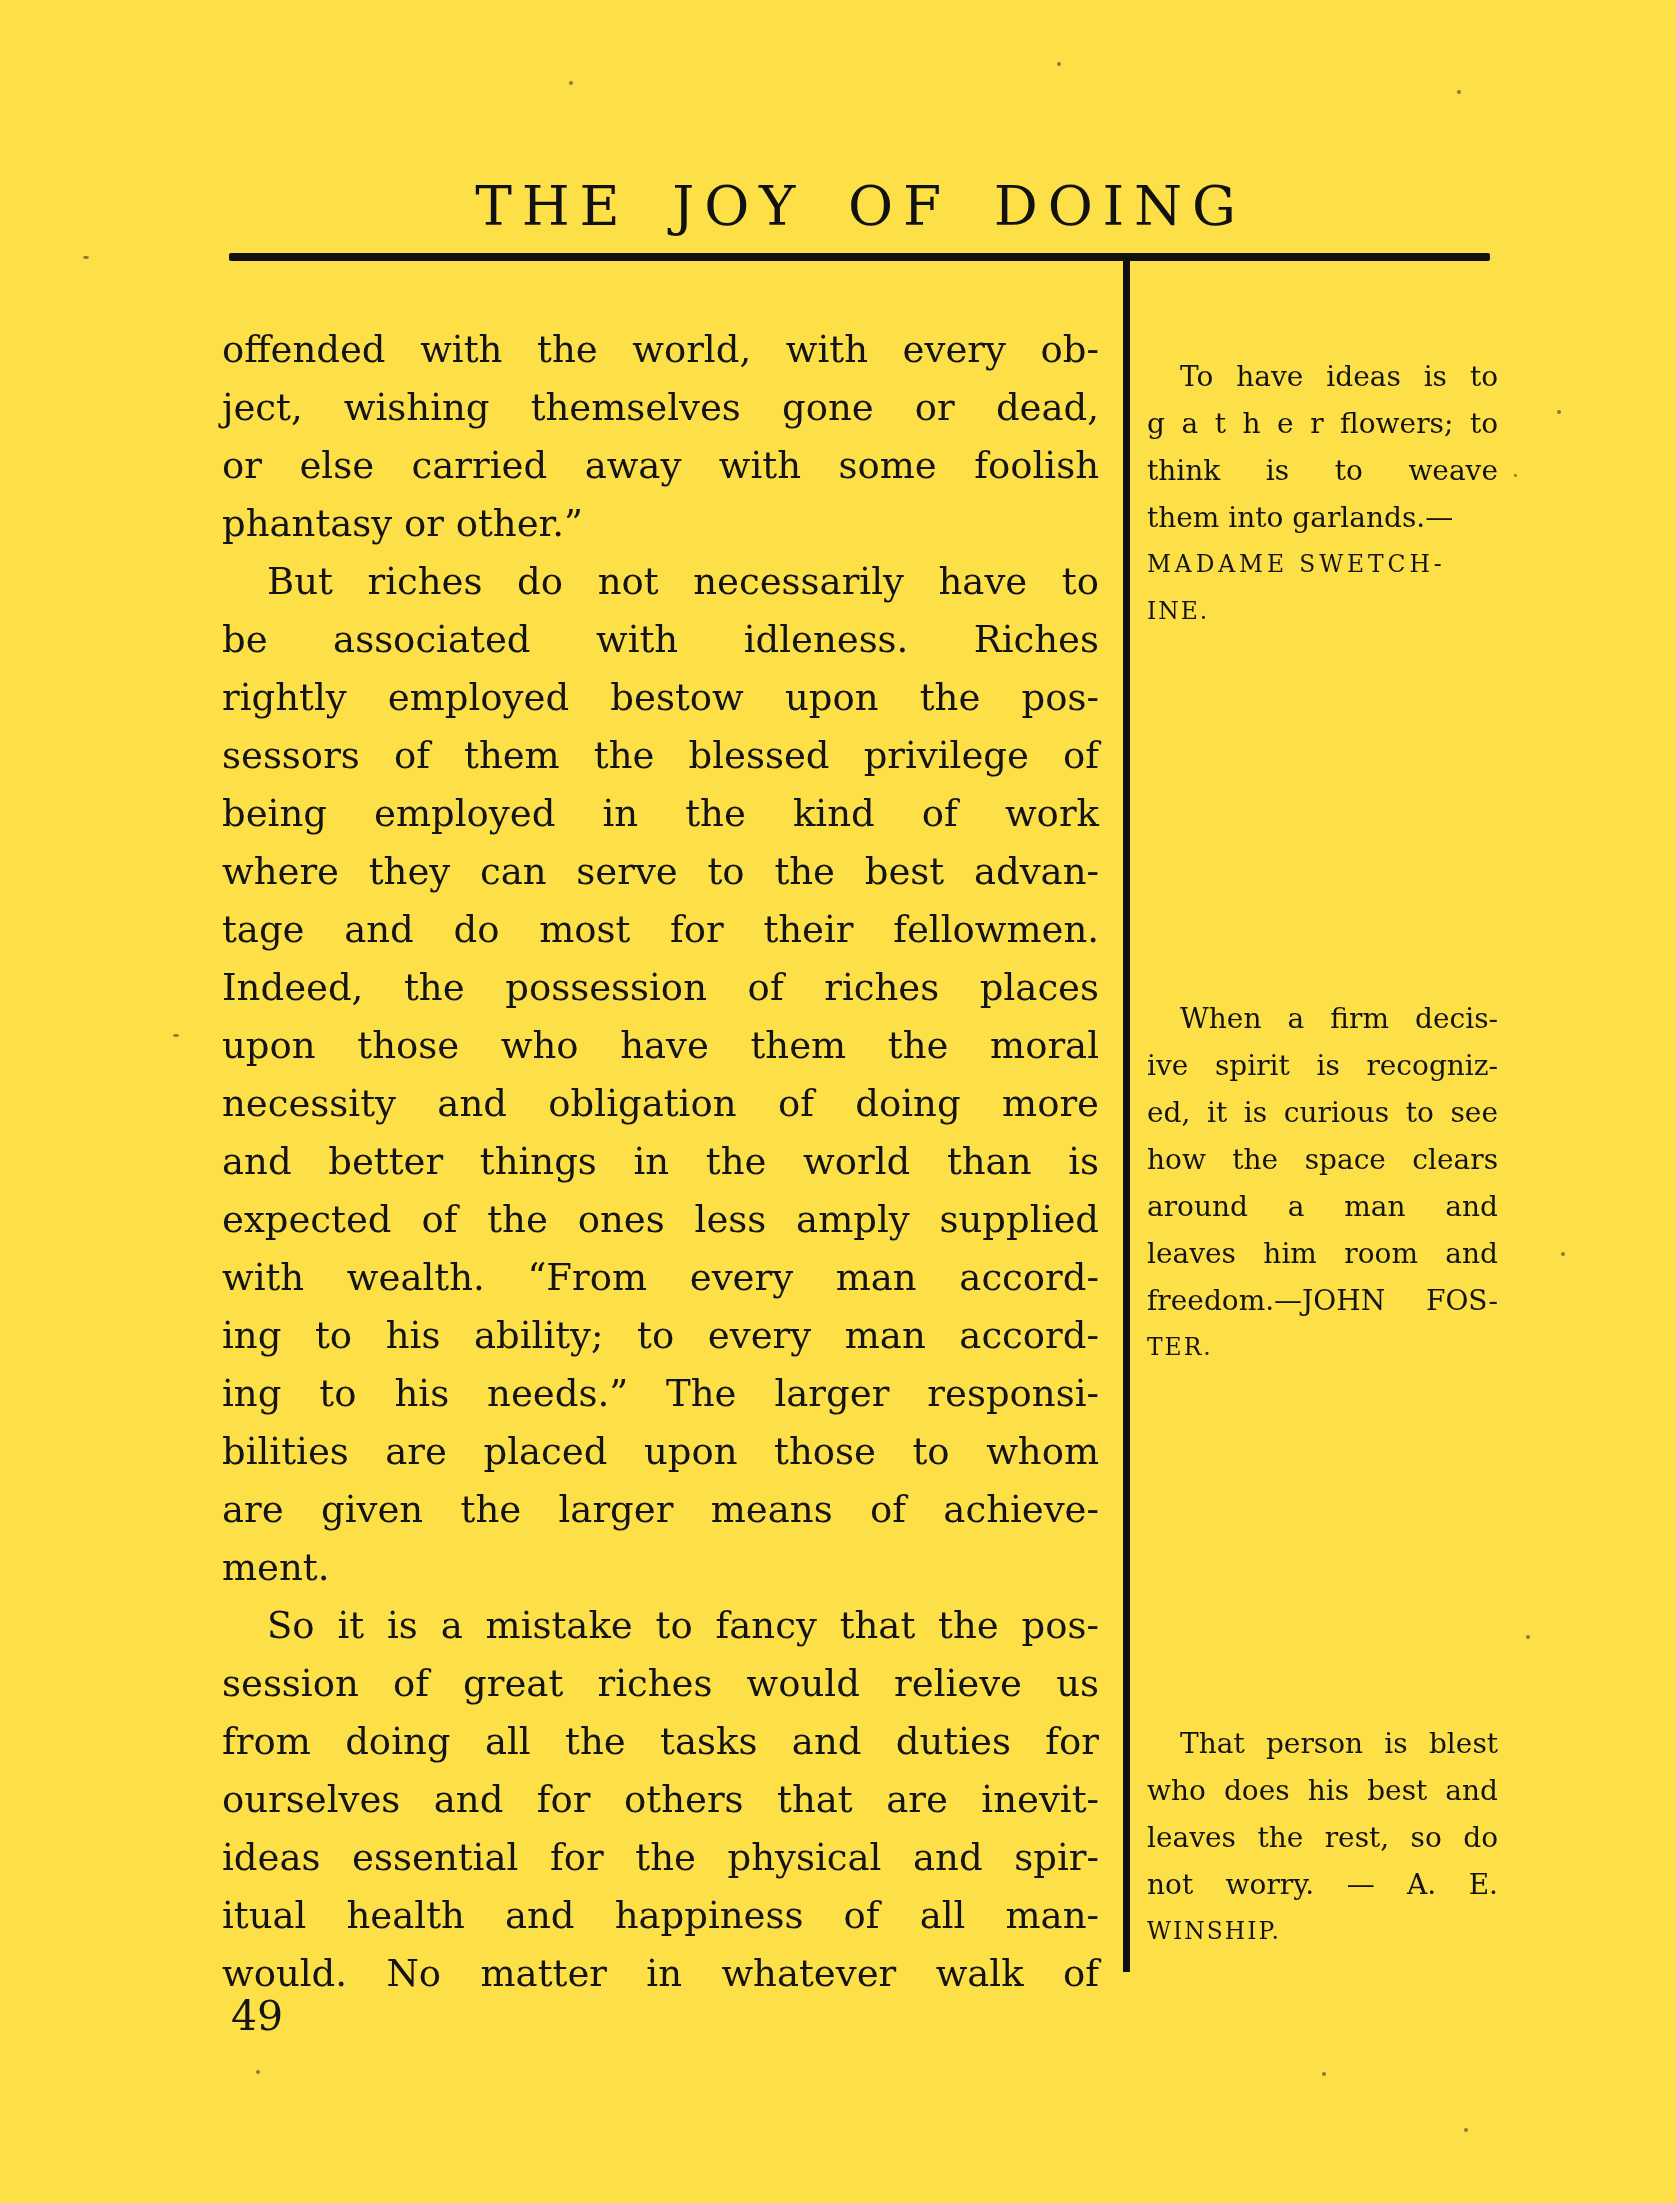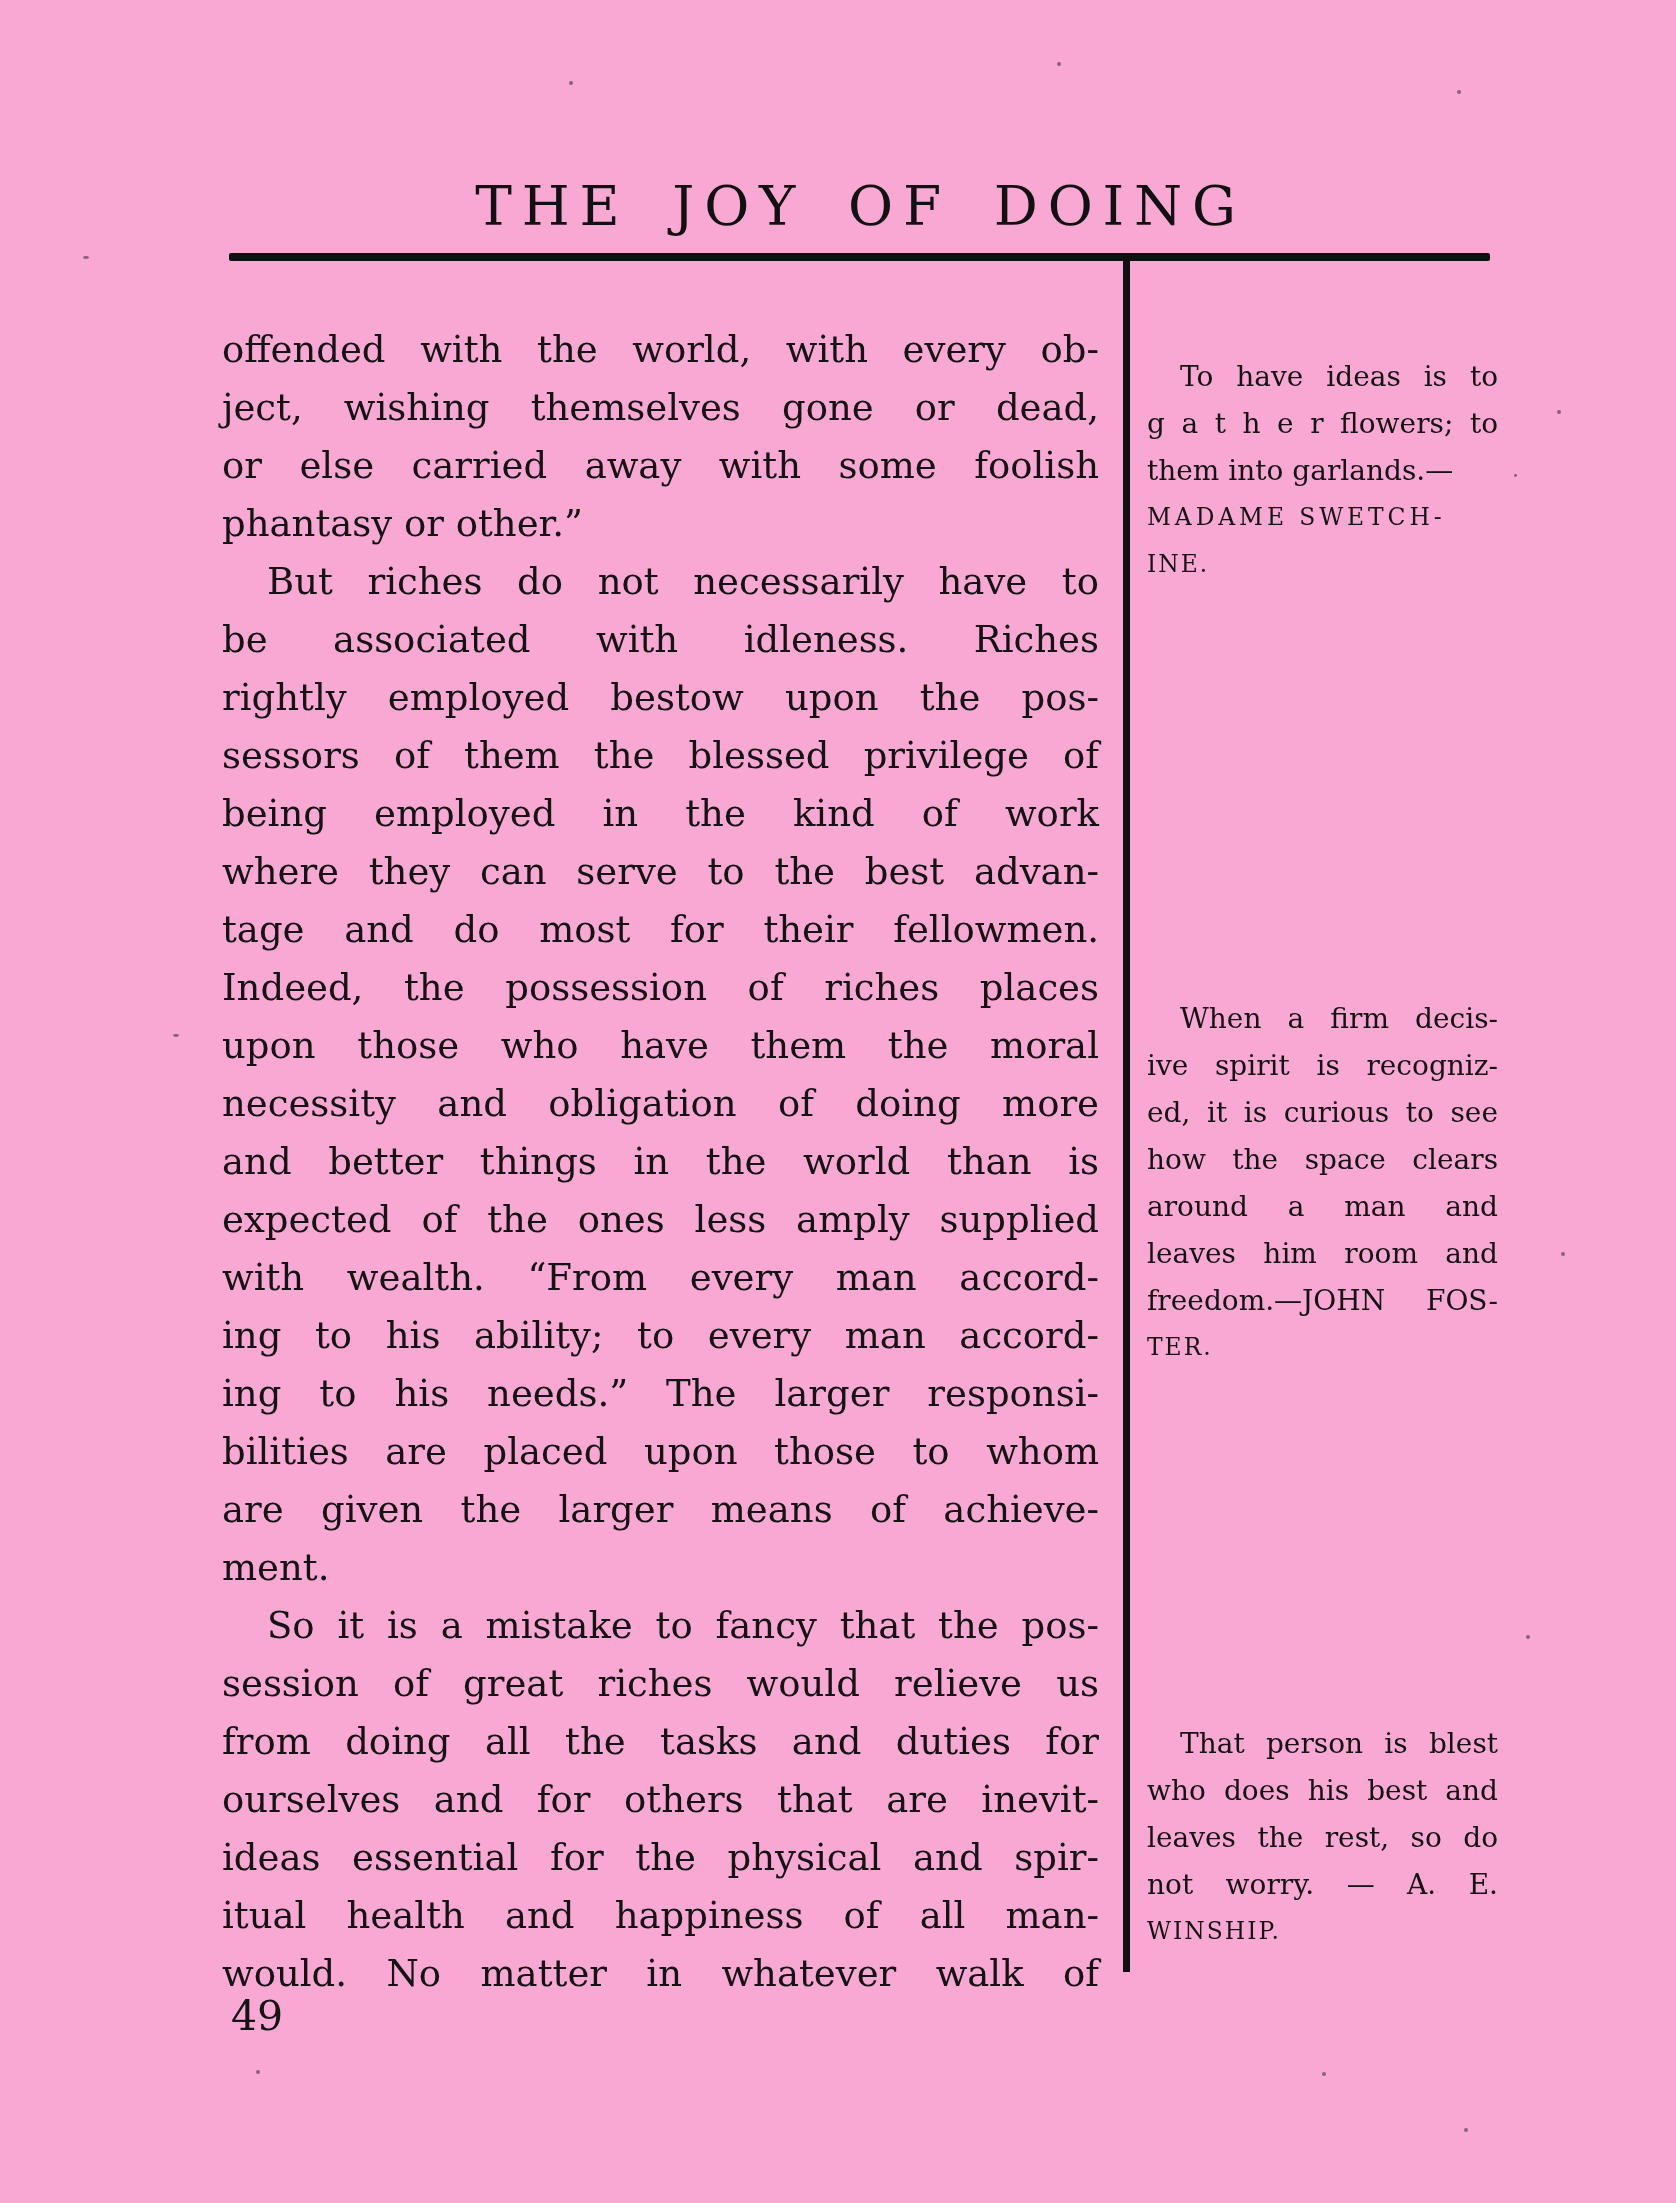--- a/index.html
+++ b/index.html
@@ -1,19 +1,19 @@
 <!DOCTYPE html>
 <html><head>
 <meta charset="utf-8">
 <style>
   html,body{margin:0;padding:0;background:#ffffff;}
   #page{
     position:relative;
     width:1676px;height:2203px;
-    background:#f9a8d4;
+    background:#fde047;
     color:#161616;
     font-family:"DejaVu Serif","Liberation Serif",serif;
     overflow:hidden;
   }
   
   #title{
     position:absolute;left:231px;top:177px;width:1259px;
     text-align:center;
     font-size:55px;line-height:59px;
     letter-spacing:9.8px;word-spacing:15.6px;
@@ -112,20 +112,21 @@
     <div class="bl j">from doing all the tasks and duties for</div>
     <div class="bl j">ourselves and for others that are inevit-</div>
     <div class="bl j">ideas essential for the physical and spir-</div>
     <div class="bl j">itual health and happiness of all man-</div>
     <div class="bl j">would. No matter in whatever walk of</div>
   </div>
 
   <div id="quote-1" class="quote">
     <div class="ql j ind">To have ideas is to</div>
     <div class="ql j">g a t h e r flowers; to</div>
+    <div class="ql j">think is to weave</div>
     <div class="ql">them into garlands.—</div>
     <div class="ql caps wide">MADAME SWETCH-</div>
     <div class="ql caps">INE.</div>
   </div>
 
   <div id="quote-2" class="quote">
     <div class="ql j ind">When a firm decis-</div>
     <div class="ql j">ive spirit is recogniz-</div>
     <div class="ql j">ed, it is curious to see</div>
     <div class="ql j">how the space clears</div>

